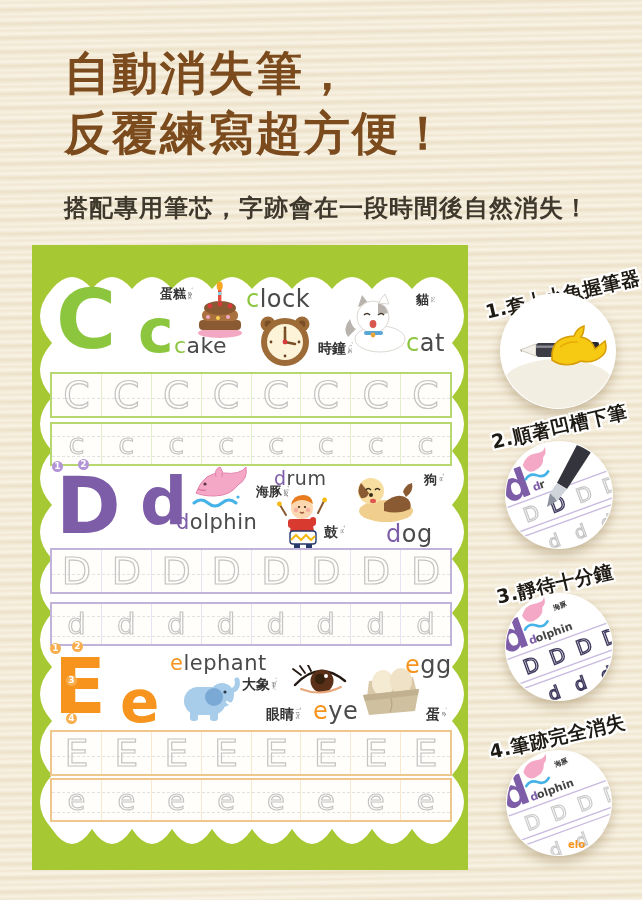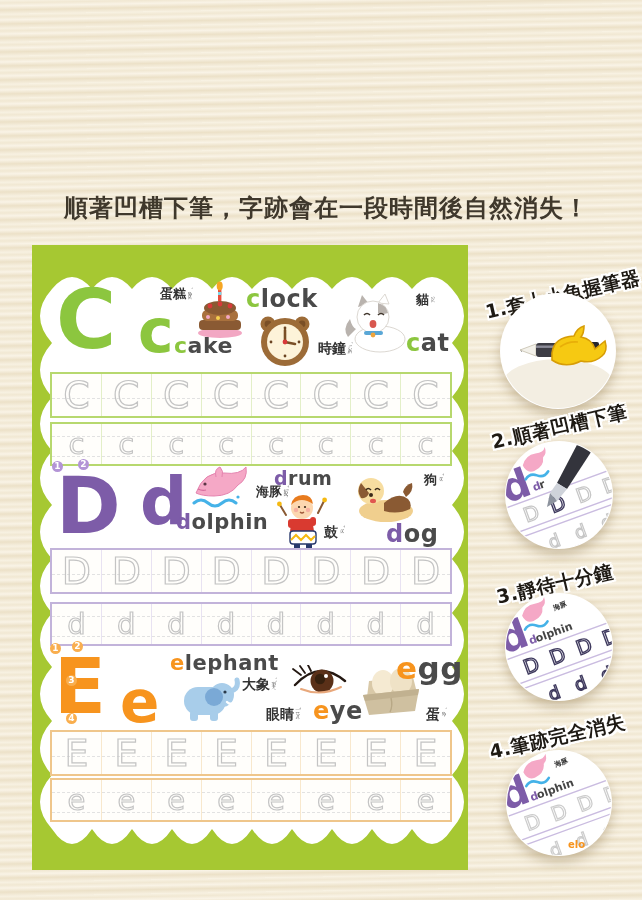--- a/index.html
+++ b/index.html
@@ -28,21 +28,21 @@
   .sheet-frame{position:absolute;left:0;top:0;}
   .sheet-content{position:absolute;left:0;top:0;width:436px;height:625px;}
   .big-letter{position:absolute;font-weight:800;line-height:1;}
   .small-letter{position:absolute;font-weight:800;line-height:1;}
   .c-col{color:#8cc63f;} .d-col{color:#7d5ca8;} .e-col{color:#f7941e;}
   .zh{position:absolute;font-size:13px;font-weight:700;color:#333;white-space:nowrap;line-height:1;}
   .zh .ruby{
     display:inline-block;writing-mode:vertical-rl;font-size:6px;font-weight:400;
     color:#666;margin-left:1px;vertical-align:top;line-height:1;
   }
-  .word{position:absolute;font-weight:700;letter-spacing:.5px;white-space:nowrap;line-height:1;}
+  .word{position:absolute;font-weight:400;letter-spacing:.5px;white-space:nowrap;line-height:1;}
   .word .w-rest{color:#4a4a4a;}
   .icon{position:absolute;}
   .sn{
     position:absolute;font-size:9px;font-weight:700;color:#fff;
     width:11px;height:11px;line-height:11px;text-align:center;border-radius:50%;
   }
   .sn-d{background:#b394d6;} .sn-e{background:#f9ae4e;}
   
   .trow{
     position:absolute;left:18px;width:402px;display:flex;box-sizing:border-box;
@@ -78,21 +78,25 @@
     box-shadow:0 6px 12px rgba(125,100,55,.35);
     background:#fff;
   }
   .step-photo svg{display:block;}
 </style>
 </head>
 <body>
 
 <div class="canvas">
 
-  <div class="subtitle">順著凹槽下筆，字跡會在一段時間後自然消失！</div>
+  <div class="title">
+    <div>自動消失筆，</div>
+    <div>反覆練寫超方便！</div>
+  </div>
+  <div class="subtitle">搭配專用筆芯，字跡會在一段時間後自然消失！</div>
 
   <div class="sheet">
     <svg class="sheet-frame" width="436" height="625" viewBox="0 0 436 625">
       <rect x="0" y="0" width="436" height="625" fill="#a6c832"></rect>
       <path fill="#ffffff" d="M20,44
         q20,-24 40,0 q20,-24 40,0 q20,-24 40,0 q20,-24 40,0 q20,-24 40,0 q20,-24 40,0 q20,-24 40,0 q20,-24 40,0 q20,-24 40,0 q20,-24 40,0
         q24,27 0,54 q24,27 0,54 q24,27 0,54 q24,27 0,54 q24,27 0,54 q24,27 0,54 q24,27 0,54 q24,27 0,54 q24,27 0,54 q24,27 0,54
         q-20,30 -40,0 q-20,30 -40,0 q-20,30 -40,0 q-20,30 -40,0 q-20,30 -40,0 q-20,30 -40,0 q-20,30 -40,0 q-20,30 -40,0 q-20,30 -40,0 q-20,30 -40,0
         q-24,-27 0,-54 q-24,-27 0,-54 q-24,-27 0,-54 q-24,-27 0,-54 q-24,-27 0,-54 q-24,-27 0,-54 q-24,-27 0,-54 q-24,-27 0,-54 q-24,-27 0,-54 q-24,-27 0,-54 Z"></path>
     </svg>
@@ -387,21 +391,21 @@
       </div>
 
       <svg class="icon" style="left:329px;top:420px;" width="60" height="54" viewBox="0 0 60 54">
         <path d="M8,16 L52,12 L56,28 L6,32 z" fill="#d9c9a8"></path>
         <ellipse cx="22" cy="18" rx="11" ry="13" fill="#f5ead2"></ellipse>
         <ellipse cx="40" cy="16" rx="11" ry="13" fill="#efe2c6"></ellipse>
         <path d="M2,30 L58,24 L54,46 L8,50 z" fill="#cfc0a0"></path>
         <path d="M2,30 L58,24 L57,30 L4,36 z" fill="#c1b190"></path>
         <path d="M30,33 q2,8 -1,14" stroke="#b8a886" stroke-width="1.4" fill="none"></path>
       </svg>
-      <div class="word" style="left:364px;top:408px;font-size:31px;">
+      <div class="word" style="left:373px;top:408px;font-size:24px;">
         <span class="e-col">e</span><span class="w-rest">gg</span>
       </div>
       <div class="zh" style="left:394px;top:462px;font-size:14px;">
         <span>蛋</span><span class="ruby">ㄉㄢˋ</span>
       </div>
 
       <div class="trow upper row-e" style="top:485px;">
         <div class="midline" style="top:24px;"></div>
         <span class="cell">
             <span class="guide">E</span>

